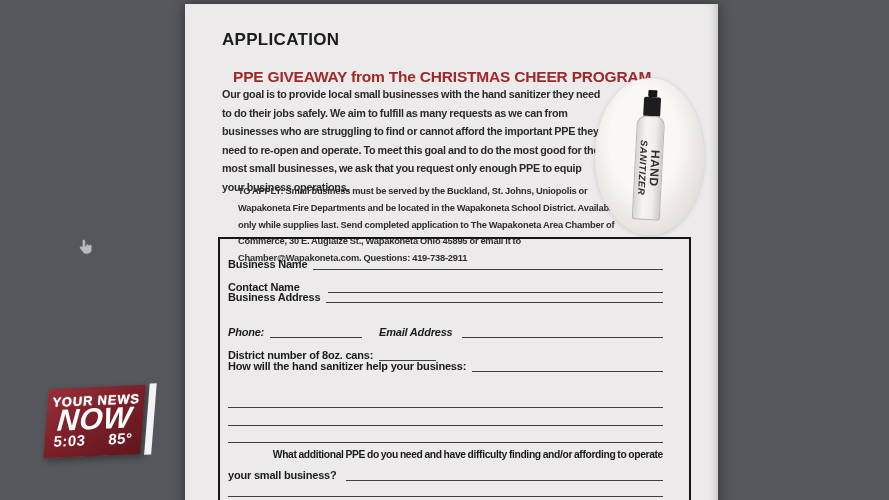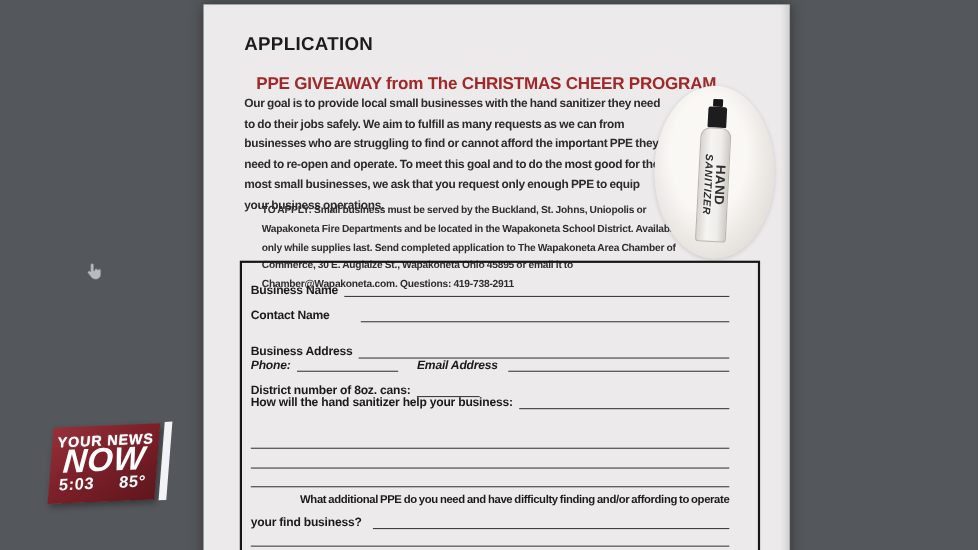--- a/index.html
+++ b/index.html
@@ -126,21 +126,21 @@
       <div class="frow" style="top:18px;">
         <span>Business Name</span>
         <span class="fline"></span>
       </div>
 
       <div class="frow" style="top:41px;">
         <span>Contact Name</span>
         <span class="fline" style="margin-left:28px;"></span>
       </div>
 
-      <div class="frow" style="top:74px;text-align:center;">
+      <div class="frow" style="top:51px;text-align:center;">
         <span>Business Address</span>
         <span class="fline"></span>
       </div>
 
       <div class="frow" style="top:86px;font-style:italic;">
         <span>Phone:</span>
         <span class="fline-short" style="width:92px;"></span>
         <span style="margin-left:17px;">Email Address</span>
         <span class="fline" style="margin-left:9px;"></span>
       </div>
@@ -157,21 +157,21 @@
 
       <div class="bline" style="top:168px;"></div>
       <div class="bline" style="top:186px;"></div>
       <div class="bline" style="top:203px;"></div>
 
       <div class="frow small-label" style="top:210px;">
         <span>What additional PPE do you need and have difficulty finding and/or affording to operate</span>
       </div>
 
       <div class="frow" style="top:229px;">
-        <span>your find business?</span>
+        <span>your small business?</span>
         <span class="fline" style="margin-left:10px;"></span>
       </div>
 
       <div class="bline" style="top:257px;"></div>
 
     </div>
   </div>
 
   <div class="logo">
     <div class="logo-slash"></div>

